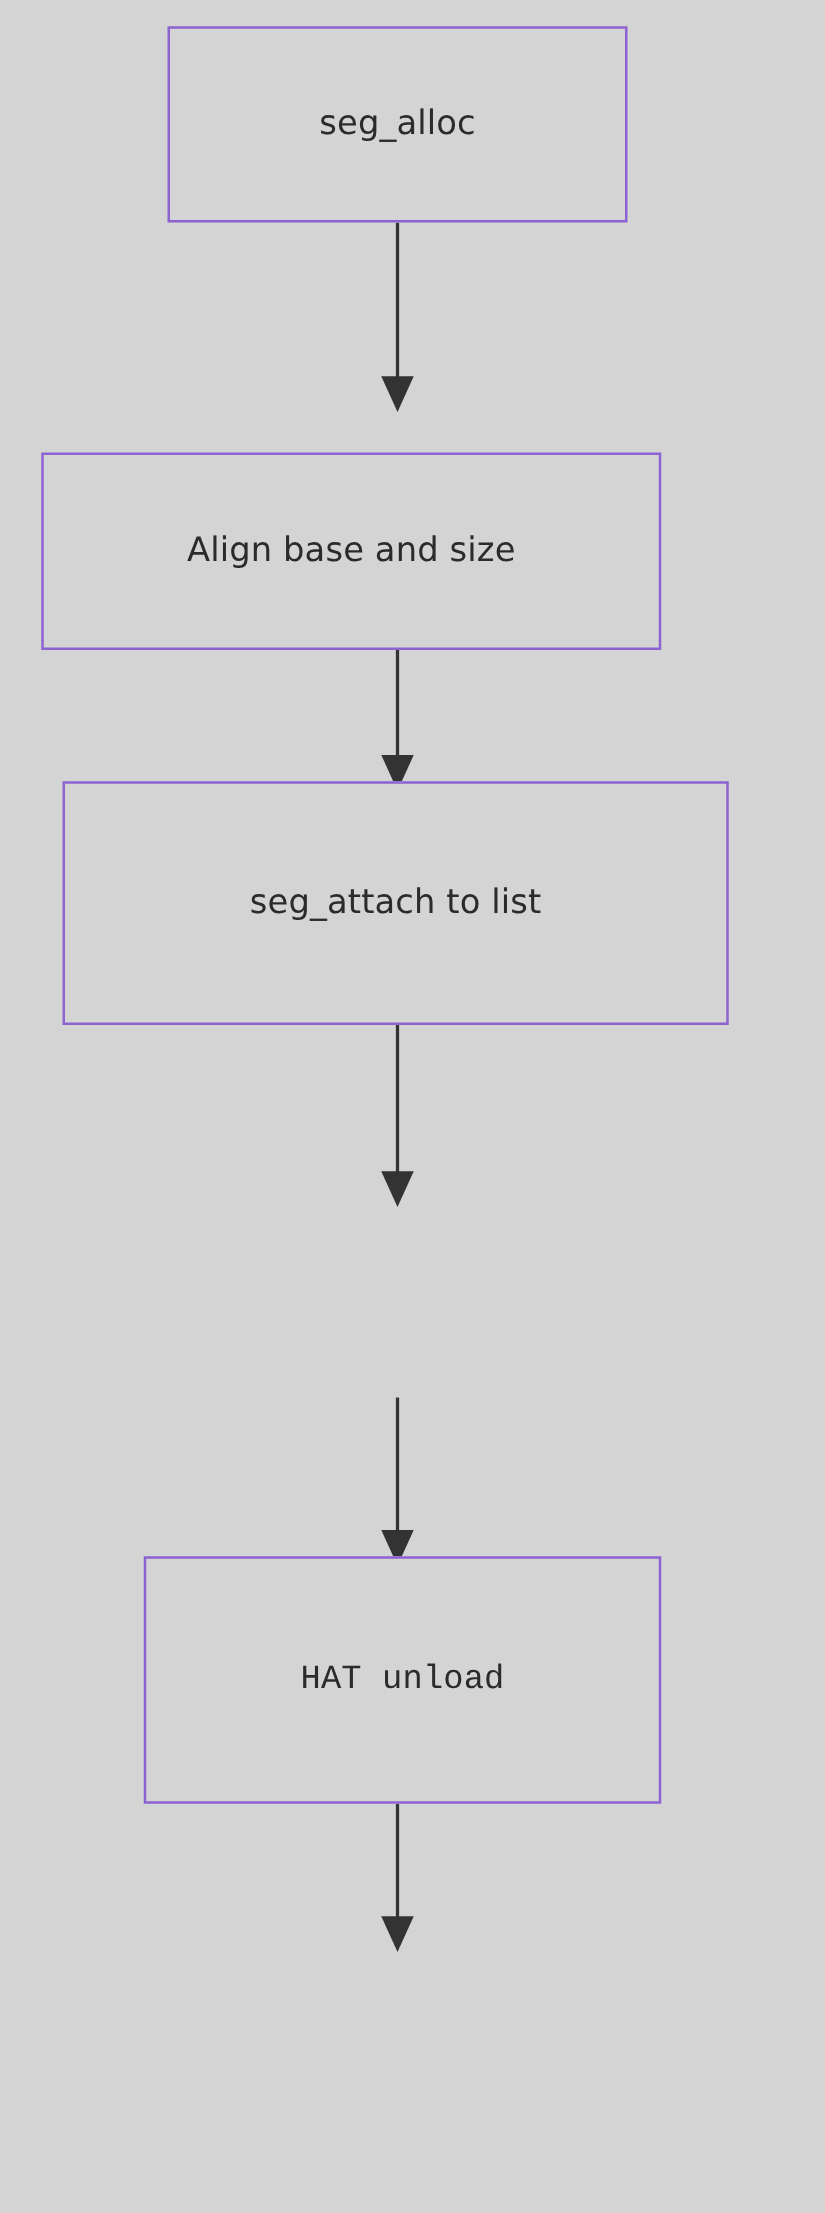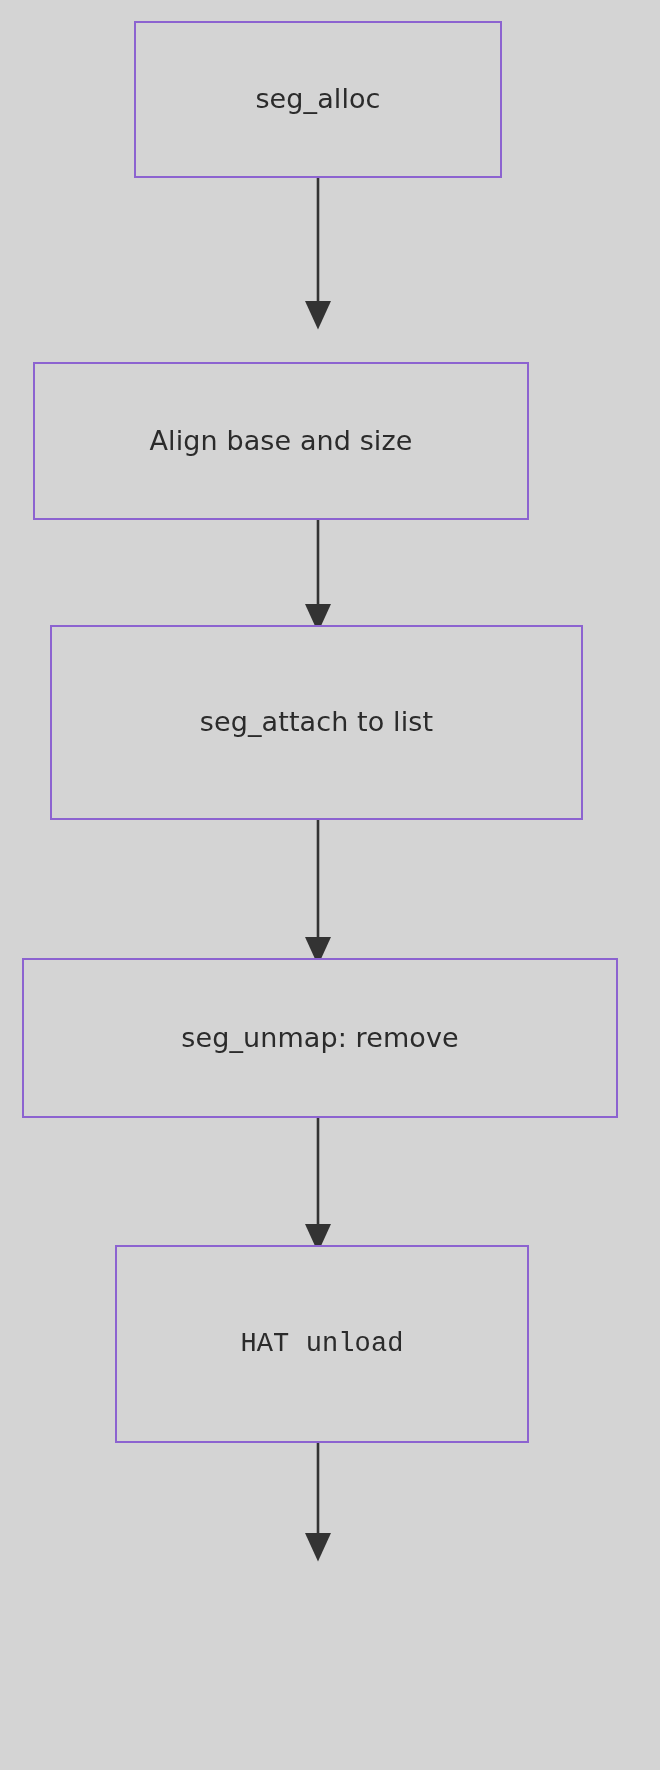--- a/index.html
+++ b/index.html
@@ -85,22 +85,19 @@
   </div>
 
   <div class="node" id="node-1">
     <span class="node-label">Align base and size</span>
   </div>
 
   <div class="node" id="node-2">
     <span class="node-label">seg_attach to list</span>
   </div>
 
-  <div class="node" id="node-3">
-    <span class="node-label">seg_unmap: remove</span>
-  </div>
 
   <div class="node" id="node-4">
     <span class="node-label">HAT unload</span>
   </div>
 
 
 </div>
 
 </body></html>

